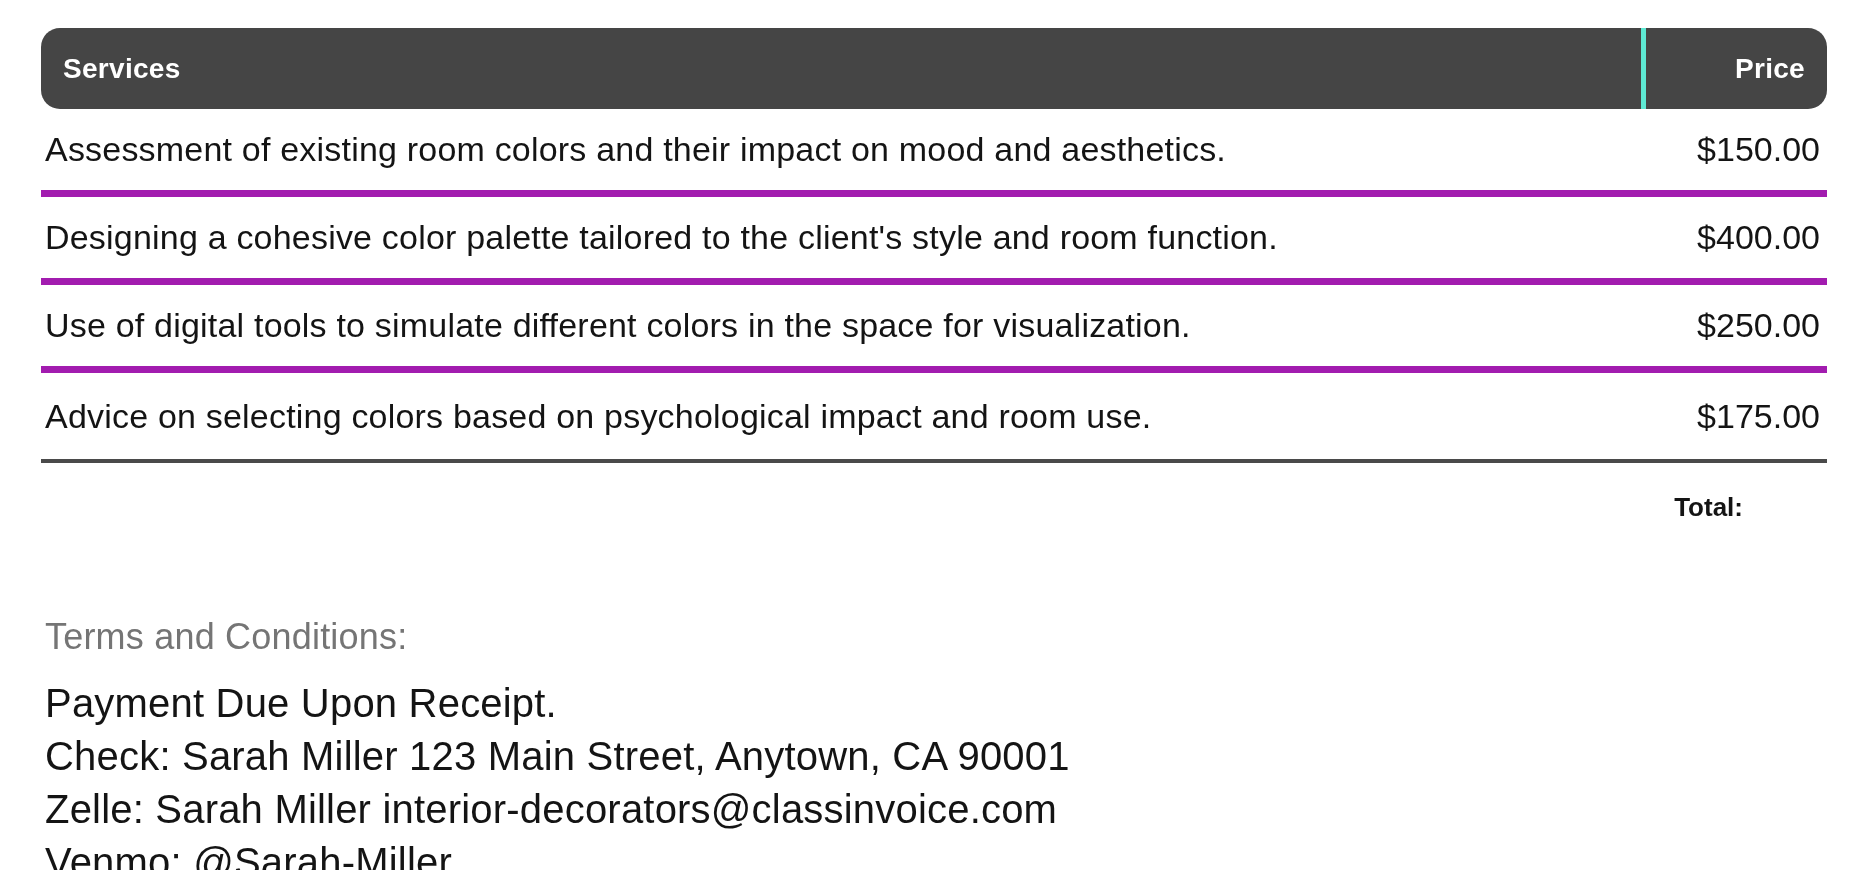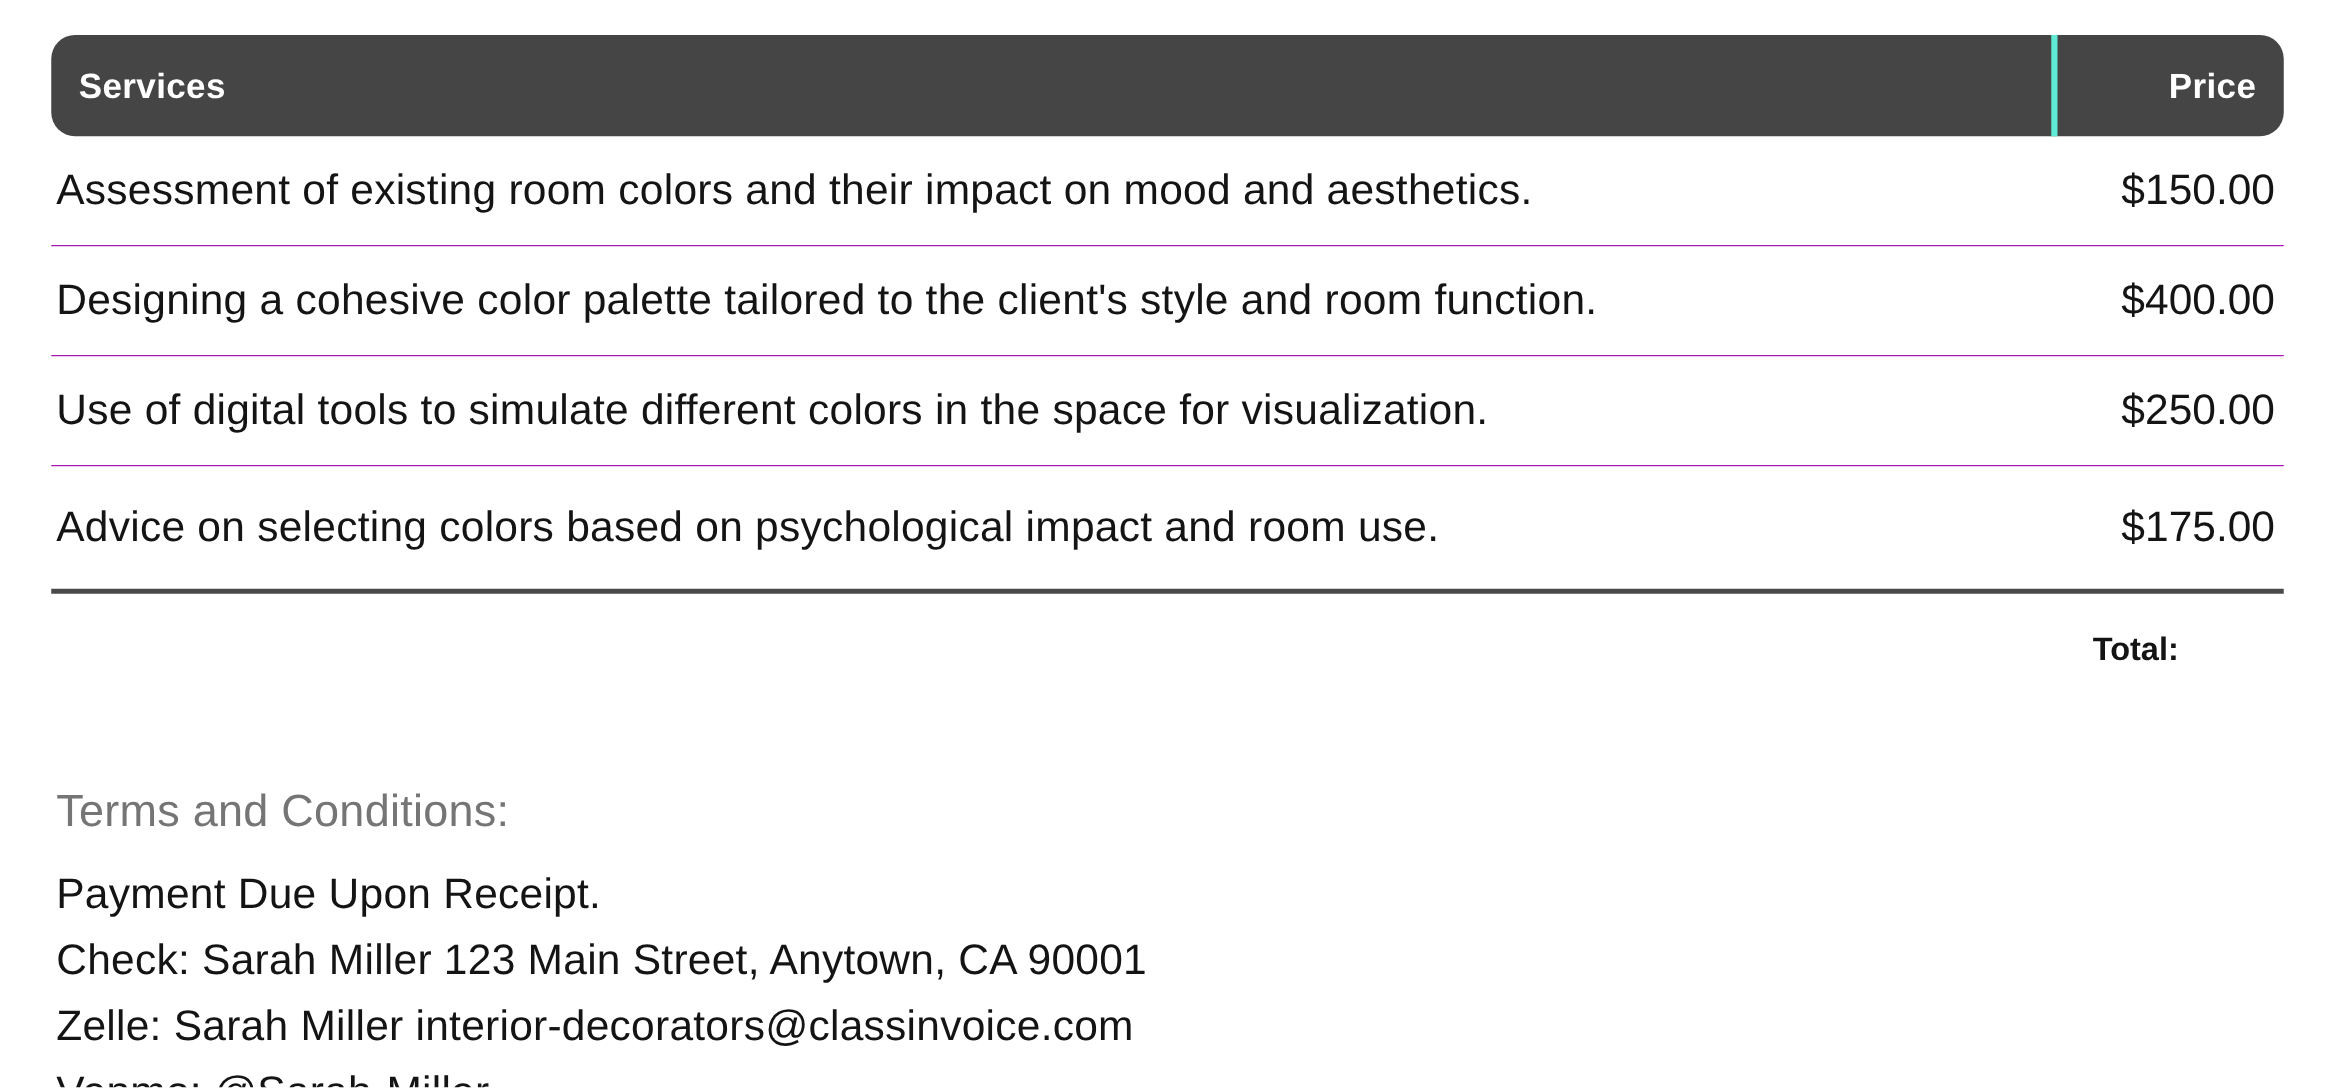--- a/index.html
+++ b/index.html
@@ -45,26 +45,26 @@
     display: flex;
     align-items: center;
     justify-content: flex-end;
     padding-right: 22px;
     border-left: 5px solid #5eead4;
   }
   .trow {
     display: flex;
     align-items: center;
     height: 88px;
-    border-bottom: 1px solid #a21caf;
+    border-bottom: 7px solid #a21caf;
     font-size: 34px;
   }
   .trow.last {
     border-bottom: 4px solid #4a4a4a;
-    height: 102px;
+    height: 90px;
   }
   .td-service {
     flex: 1;
     padding-left: 4px;
     letter-spacing: 0.2px;
   }
   .td-price {
     width: 210px;
     text-align: right;
     padding-right: 7px;
@@ -94,21 +94,21 @@
     margin-top: 65px;
     padding-left: 4px;
   }
   .terms-heading {
     font-size: 36px;
     color: #757575;
     margin-bottom: 19px;
     letter-spacing: 0.2px;
   }
   .terms-line {
-    font-size: 34px;
+    font-size: 40px;
     color: #141414;
     line-height: 53px;
     letter-spacing: 0.2px;
   }
 </style>
 </head>
 <body>
 
 <div class="page">
   <div class="invoice">

